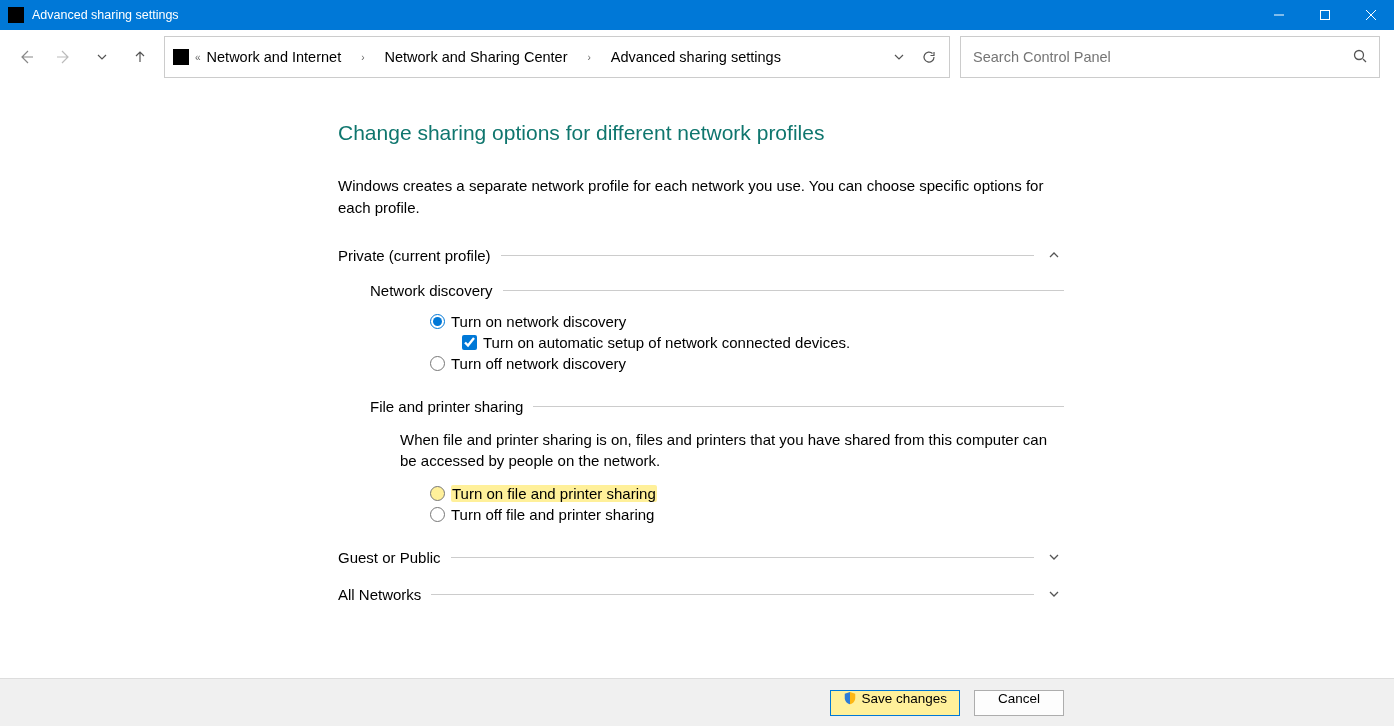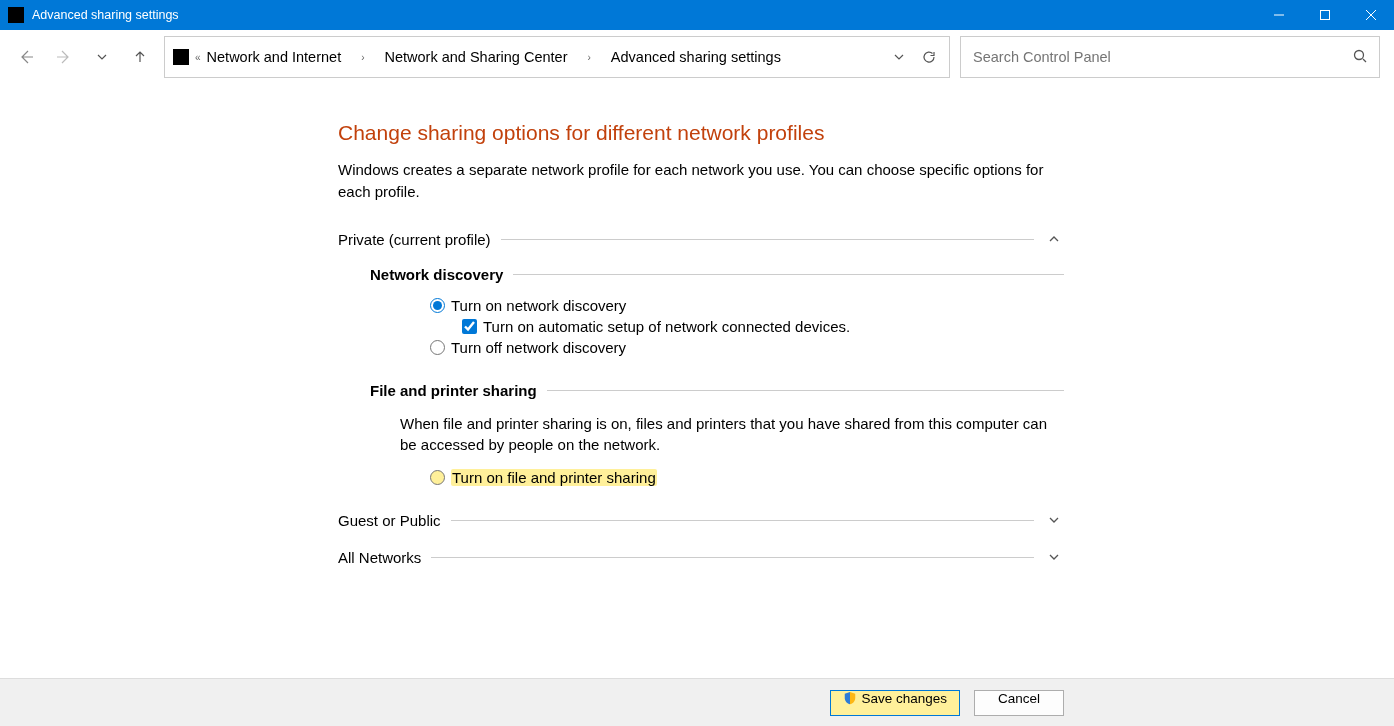--- a/index.html
+++ b/index.html
@@ -85,42 +85,42 @@
 
   
   .content {
     flex-grow: 1;
     overflow: auto;
     padding-left: 338px;
     padding-top: 36px;
     padding-right: 330px;
   }
   h1 {
-    color: #c2410c;
+    color: #0f766e;
     font-weight: 400;
     font-size: 21px;
-    margin-bottom: 14px;
+    margin-bottom: 30px;
   }
   .intro { font-size: 15px; line-height: 1.45; margin-bottom: 28px; max-width:720px; }
   .section-header {
     display:flex; align-items:center;
     font-size:15px;
     margin-bottom: 18px;
     cursor: default;
   }
   .section-header .label { white-space:nowrap; }
   .section-header .line { flex-grow:1; border-bottom:1px solid #ccc; margin:0 10px; height:0; }
   .section-header .chev { width:20px; text-align:center; color:#555; }
   .sub-header {
     display:flex; align-items:center;
     font-size:15px;
     margin-left: 32px;
     margin-bottom: 14px;
   }
-  .sub-header .label { white-space:nowrap;font-weight:bold; }
+  .sub-header .label { white-space:nowrap; }
   .sub-header .line { flex-grow:1; border-bottom:1px solid #ccc; margin-left:10px; }
   .desc { margin-left: 62px; font-size:15px; line-height:1.4; margin-bottom:14px; max-width:660px;}
   .options { margin-left: 92px; margin-bottom: 26px; }
   .opt-row { display:flex; align-items:center; gap:6px; font-size:15px; margin-bottom:4px; }
   .sub-opt { margin-left: 32px; }
   input[type=radio] { width:15px; height:15px; accent-color:#0078d7; }
   input[type=checkbox] { width:15px; height:15px; accent-color:#0078d7; }
   .highlight-yellow { background: #fff09a; border-radius:2px; padding: 0 1px;}
   .highlight-radio {
     appearance:none;
@@ -280,20 +280,24 @@
   <div class="sub-header">
     <span class="label">File and printer sharing</span>
     <span class="line"></span>
   </div>
   <p class="desc">When file and printer sharing is on, files and printers that you have shared from this computer can be accessed by people on the network.</p>
   <div class="options">
     <label class="opt-row">
       <span class="highlight-radio"></span>
       <span class="highlight-yellow">Turn on file and printer sharing</span>
     </label>
+    <label class="opt-row">
+      <input type="radio" name="fp" style="">
+      <span>Turn off file and printer sharing</span>
+    </label>
   </div>
 
   <div class="collapsed-sections">
     <div class="section-header">
       <span class="label">Guest or Public</span>
       <span class="line"></span>
       <span class="chev">
         <svg width="12" height="12" viewBox="0 0 12 12" fill="none" stroke="#555" stroke-width="1.3">
             <path d="M2 4 L6 8 L10 4"></path>
           </svg>

